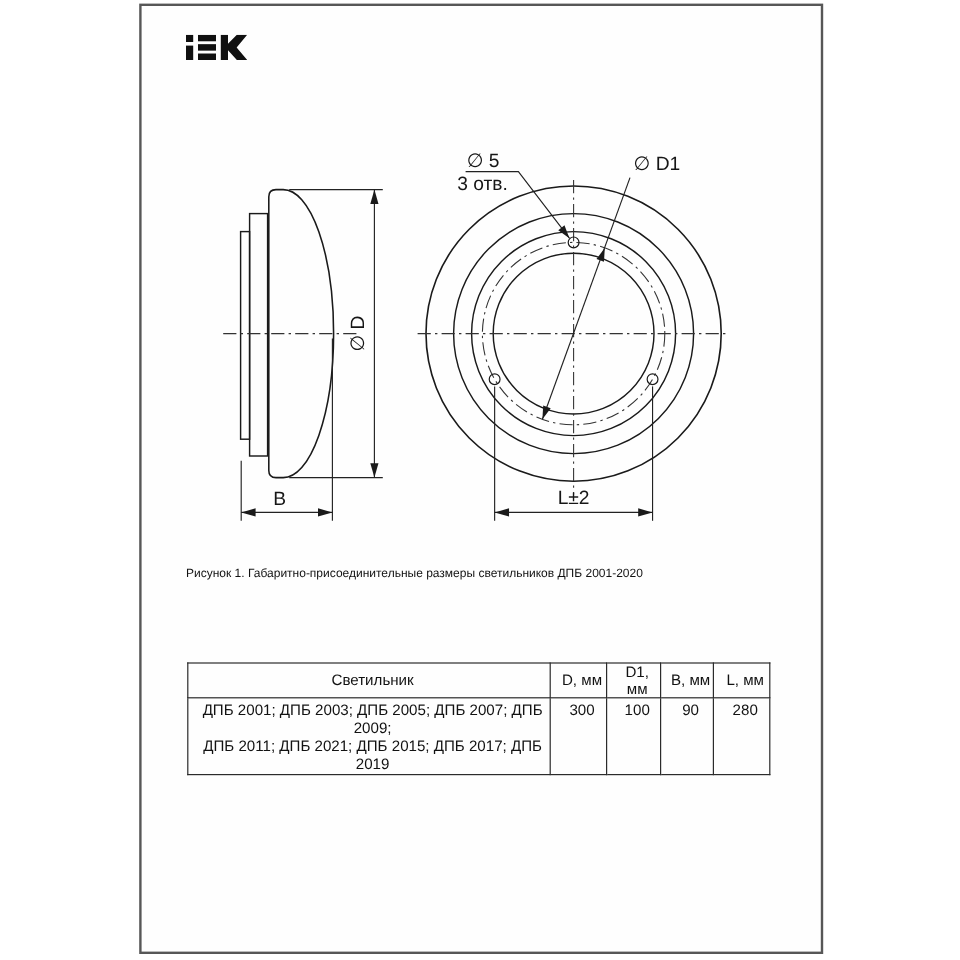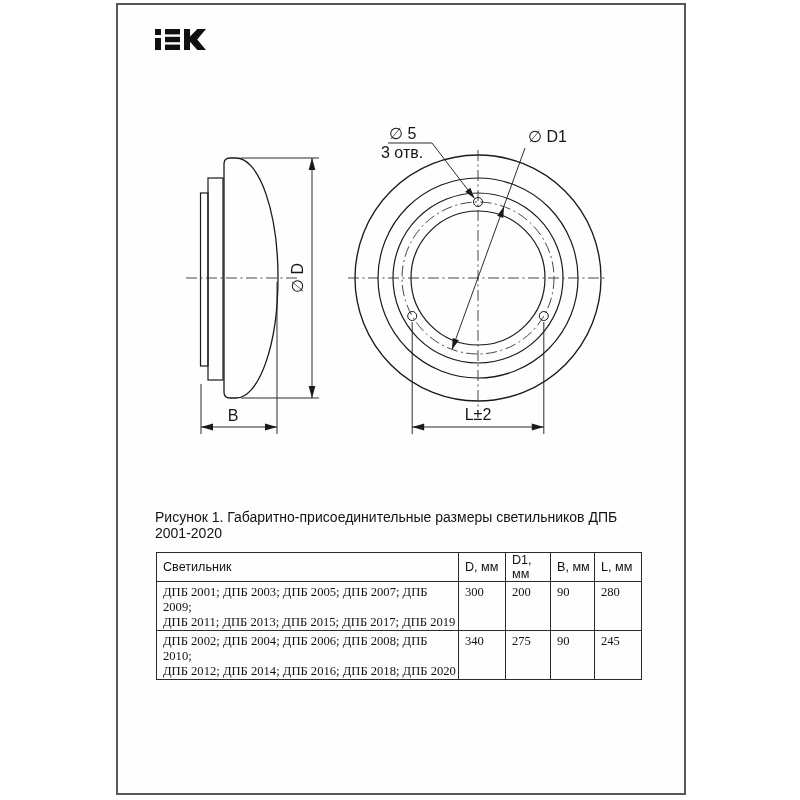--- a/index.html
+++ b/index.html
@@ -3,28 +3,28 @@
 <meta charset="utf-8">
 <style>
   html,body{margin:0;padding:0;background:#ffffff;}
   #screen{position:relative;width:800px;height:800px;background:#ffffff;overflow:hidden;
           font-family:"Liberation Sans","DejaVu Sans",sans-serif;color:#111;}
   #page-frame{position:absolute;left:116px;top:3px;width:566px;height:788px;
               border:2px solid #575757;background:#fefefe;}
   #logo{position:absolute;left:155px;top:29px;width:52px;height:21px;}
   #drawing-svg{position:absolute;left:0;top:0;width:800px;height:800px;}
   .svg-label{font-family:"Liberation Sans","DejaVu Sans",sans-serif;font-size:16px;fill:#161616;}
-  #figure-caption{position:absolute;left:155px;top:509px;width:500px;
-                  font-size:14px;color:#121212;}
+  #figure-caption{position:absolute;left:155px;top:473px;width:500px;
+                  font-size:10px;color:#121212;}
   #spec-table{position:absolute;left:156px;top:552px;border-collapse:collapse;
               table-layout:fixed;font-size:12.6px;color:#121212;}
   #spec-table td,#spec-table th{border:1px solid #2b2b2b;padding:0 0 0 6px;
-              font-weight:normal;text-align:left;vertical-align:top;overflow:hidden;}
+              font-weight:normal;text-align:center;vertical-align:top;overflow:hidden;}
   #spec-table th{height:22px;vertical-align:middle;}
-  #spec-table td{height:38px;padding-top:3px;line-height:15px;font-family:Liberation Serif, serif;}
+  #spec-table td{height:38px;padding-top:3px;line-height:15px;}
   .col-models{width:302px;}
   .col-d{width:47px;}
   .col-d1{width:45px;}
   .col-b{width:44px;}
   .col-l{width:47px;}
   .cell-line{display:block;}
 </style>
 </head>
 <body>
 
@@ -123,32 +123,22 @@
         <tr>
       <th>Светильник</th>
       <th>D, мм</th>
       <th>D1, мм</th>
       <th>B, мм</th>
       <th>L, мм</th>
     </tr>
     <tr>
       <td>
         <span class="cell-line">ДПБ 2001; ДПБ 2003; ДПБ 2005; ДПБ 2007; ДПБ 2009;</span>
-        <span class="cell-line">ДПБ 2011; ДПБ 2013; ДПБ 2015; ДПБ 2017; ДПБ 2019</span>
+        <span class="cell-line">ДПБ 2011; ДПБ 2021; ДПБ 2015; ДПБ 2017; ДПБ 2019</span>
       </td>
       <td>300</td>
-      <td>200</td>
+      <td>100</td>
       <td>90</td>
       <td>280</td>
-    </tr>
-    <tr>
-      <td>
-        <span class="cell-line">ДПБ 2002; ДПБ 2004; ДПБ 2006; ДПБ 2008; ДПБ 2010;</span>
-        <span class="cell-line">ДПБ 2012; ДПБ 2014; ДПБ 2016; ДПБ 2018; ДПБ 2020</span>
-      </td>
-      <td>340</td>
-      <td>275</td>
-      <td>90</td>
-      <td>245</td>
     </tr>
   </tbody>
     </table>
 </div>
 
 </body></html>

